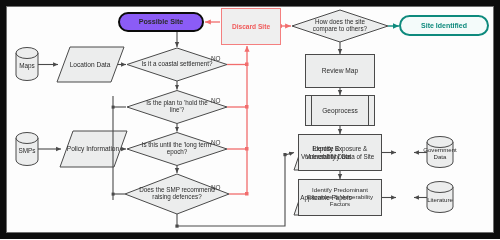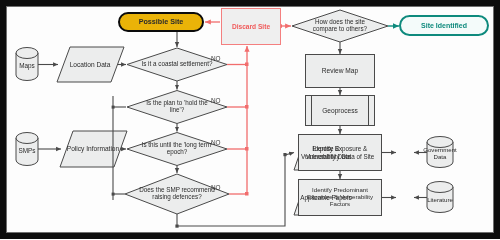--- a/index.html
+++ b/index.html
@@ -9,21 +9,21 @@
          border:6px solid #0d0d0d;box-sizing:border-box;background:#ffffff;}
   #inner{position:absolute;left:6px;top:6px;width:488px;height:227px;
          border:1px solid #6f6f6f;box-sizing:border-box;background:#fdfdfd;}
   svg#flow{position:absolute;left:0;top:0;width:500px;height:239px;}
   .nd{position:absolute;box-sizing:border-box;display:flex;align-items:center;
       justify-content:center;text-align:center;line-height:1.12;color:#2b2b2b;}
   .nd span{display:block;padding:0 2px;}
   
   .proc{background:#eceded;border:1px solid #4a4a4a;}
   
-  .term{background:#eab308;border:2.4px solid #0b0b0b;border-radius:999px;font-weight:bold;}
+  .term{background:#8b5cf6;border:2.4px solid #0b0b0b;border-radius:999px;font-weight:bold;}
   .term-ok{background:#f4fbfa;border:2.2px solid #0e8a7d;border-radius:999px;
            font-weight:bold;color:#0e8a7d;}
   .discard{background:#efefef;border:1.6px solid #f47f7f;color:#f05a5a;font-weight:bold;}
   
   .pdp{background:#eceded;border:1px solid #4a4a4a;}
   .pdp::before,.pdp::after{content:"";position:absolute;top:0;bottom:0;width:0;
       border-left:1px solid #4a4a4a;}
   .pdp::before{left:5px;} .pdp::after{right:5px;}
   
   .dlab{position:absolute;display:flex;align-items:center;justify-content:center;

